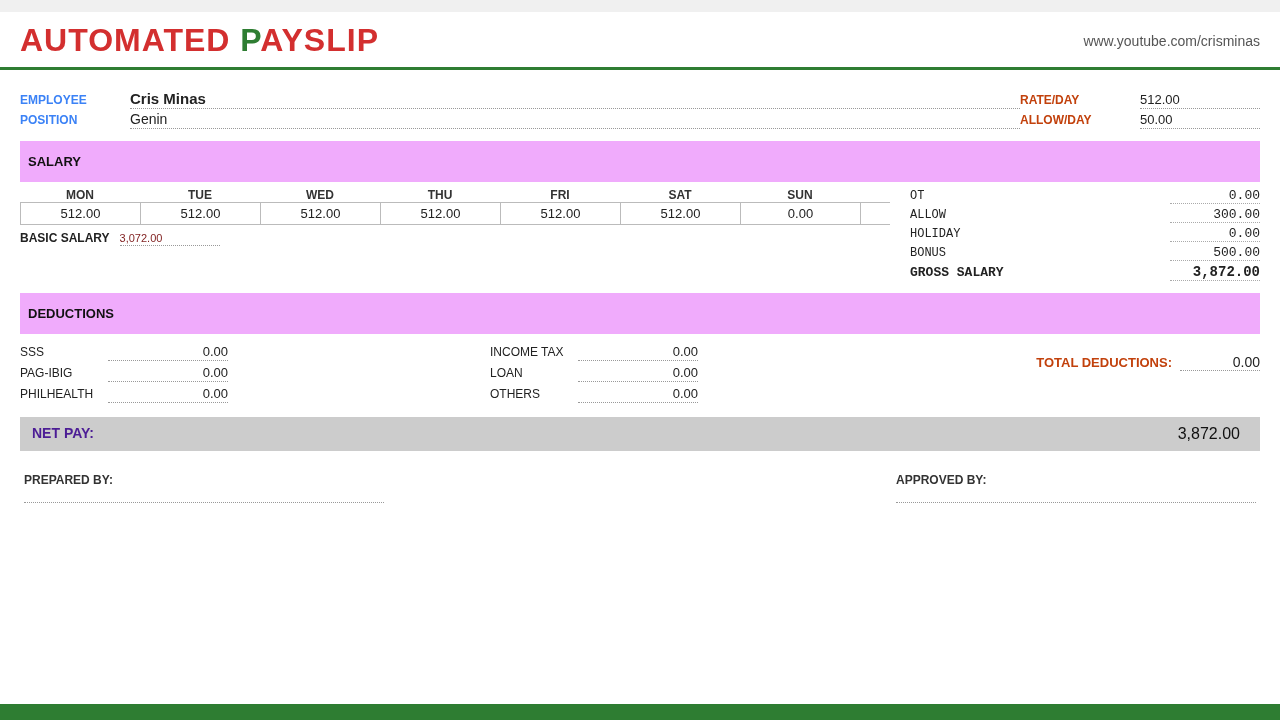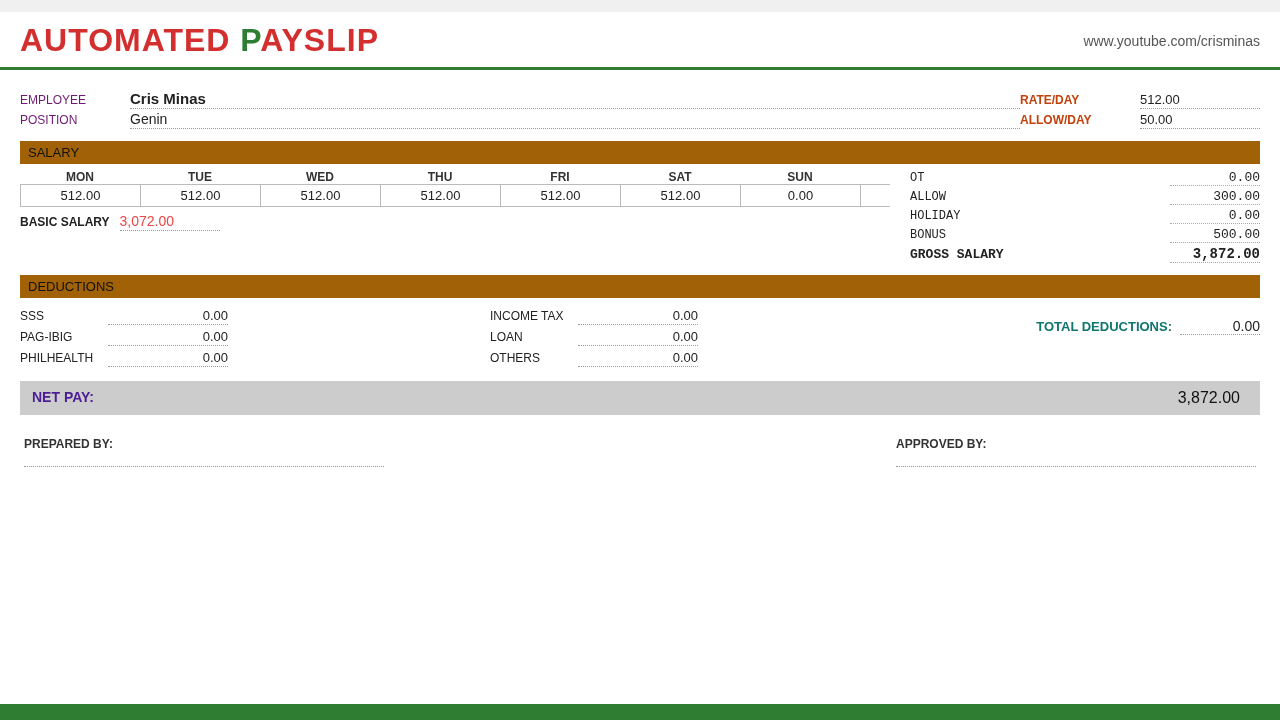--- a/index.html
+++ b/index.html
@@ -102,22 +102,22 @@
     
     .employee-section {
       display: grid;
       grid-template-columns: 110px 1fr 120px 120px;
       row-gap: 2px;
       align-items: baseline;
       margin-top: 4px;
     }
     .emp-field-label {
       font-size: 12px;
-      font-weight: normal;
-      color: #701a75;
+      font-weight: bold;
+      color: #3b82f6;
       text-transform: uppercase;
     }
     .emp-field-value {
       font-size: 15px;
       font-weight: bold;
       color: #222;
       border-bottom: 1px dotted #999;
       padding-bottom: 1px;
     }
     .emp-rate-label {
@@ -128,24 +128,24 @@
     }
     .emp-rate-value {
       font-size: 13px;
       color: #222;
       border-bottom: 1px dotted #999;
       padding-bottom: 1px;
     }
 
     
     .section-header {
-      background: #a16207;
-      font-weight: normal;
-      font-size: 13px;
-      padding: 4px 8px;
+      background: #f0abfc;
+      font-weight: bold;
+      font-size: 13px;
+      padding: 13px 8px;
       color: #111;
       margin-top: 6px;
     }
     .days-labels {
       display: flex;
       gap: 0;
     }
     .day-label {
       width: 120px;
       text-align: center;
@@ -173,22 +173,22 @@
       gap: 10px;
       margin-top: 6px;
     }
     .basic-label {
       font-size: 12px;
       font-weight: bold;
       color: #222;
       text-transform: uppercase;
     }
     .basic-value {
-      font-size: 14px;
-      color: #ef4444;
+      font-size: 11px;
+      color: #7f1d1d;
       border-bottom: 1px dotted #999;
       min-width: 100px;
       padding-bottom: 1px;
     }
 
     
     .deductions-content {
       display: grid;
       grid-template-columns: 1fr 1fr 300px;
       gap: 0;
@@ -228,21 +228,21 @@
     }
     .total-ded-row {
       display: flex;
       align-items: baseline;
       gap: 8px;
       justify-content: flex-end;
     }
     .total-ded-label {
       font-size: 13px;
       font-weight: bold;
-      color: #0f766e;
+      color: #c2410c;
     }
     .total-ded-value {
       font-size: 14px;
       font-weight: normal;
       color: #222;
       border-bottom: 1px dotted #999;
       min-width: 80px;
       text-align: right;
     }
 

